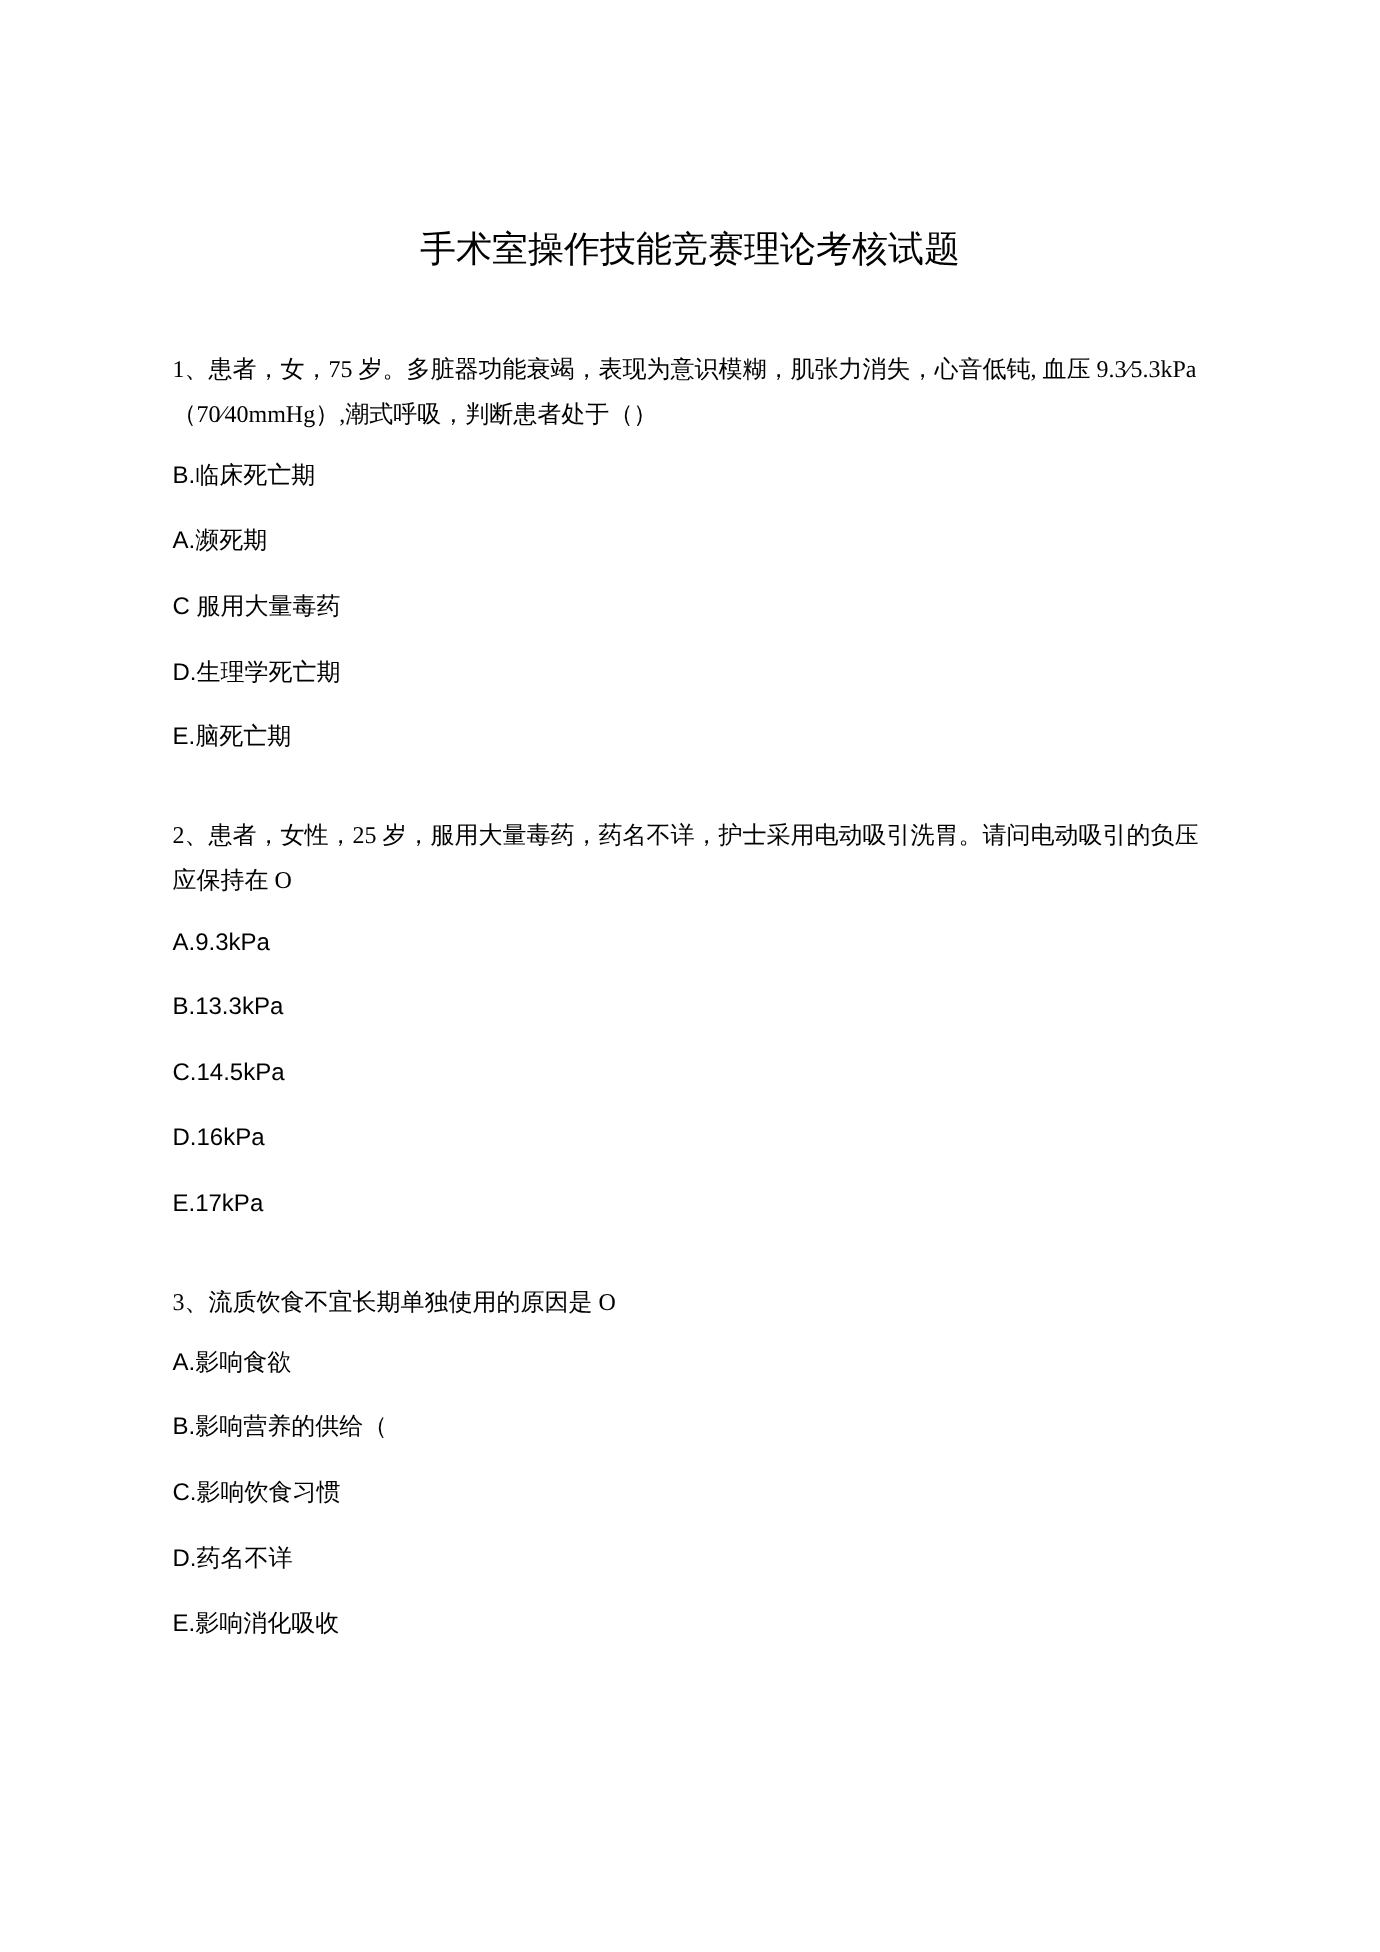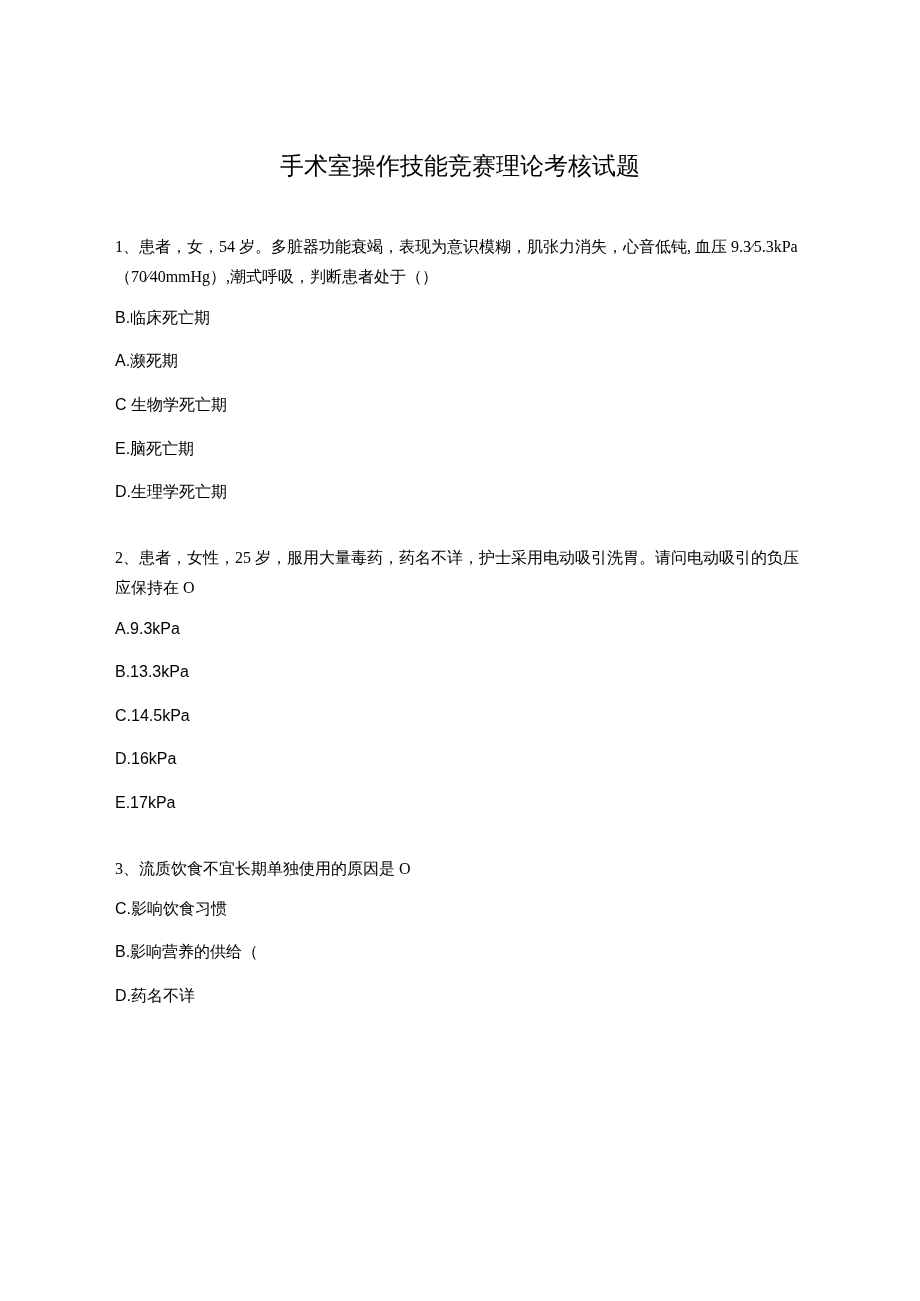--- a/index.html
+++ b/index.html
@@ -38,40 +38,42 @@
       margin-bottom: 38px;
     }
   </style>
 </head>
 <body>
 
 <h1 class="title">手术室操作技能竞赛理论考核试题</h1>
 
 <div class="question-block">
   <div class="question">
-    <span>1、</span><span>患者，女，54 岁。多脏器功能衰竭，表现为意识模糊，肌张力消失，心音低钝, 血压 9.3⁄5.3kPa（70⁄40mmHg）,潮式呼吸，判断患者处于（）</span>
+    <span>1、</span><span>患者，女，75 岁。多脏器功能衰竭，表现为意识模糊，肌张力消失，心音低钝, 血压 9.3⁄5.3kPa（70⁄40mmHg）,潮式呼吸，判断患者处于（）</span>
   </div>
   <div class="option">B.临床死亡期</div>
   <div class="option">A.濒死期</div>
-  <div class="option">C 生物学死亡期</div>
+  <div class="option">C 服用大量毒药</div>
+  <div class="option">D.生理学死亡期</div>
   <div class="option">E.脑死亡期</div>
-  <div class="option">D.生理学死亡期</div>
 </div>
 
 <div class="question-block">
   <div class="question">
     <span>2、</span><span>患者，女性，25 岁，服用大量毒药，药名不详，护士采用电动吸引洗胃。请问电动吸引的负压应保持在 O</span>
   </div>
   <div class="option">A.9.3kPa</div>
   <div class="option">B.13.3kPa</div>
   <div class="option">C.14.5kPa</div>
   <div class="option">D.16kPa</div>
   <div class="option">E.17kPa</div>
 </div>
 
 <div class="question-block">
   <div class="question">
     <span>3、</span><span>流质饮食不宜长期单独使用的原因是 O</span>
   </div>
+  <div class="option">A.影响食欲</div>
+  <div class="option">B.影响营养的供给（</div>
   <div class="option">C.影响饮食习惯</div>
-  <div class="option">B.影响营养的供给（</div>
   <div class="option">D.药名不详</div>
+  <div class="option">E.影响消化吸收</div>
 </div>
 
 </body></html>

